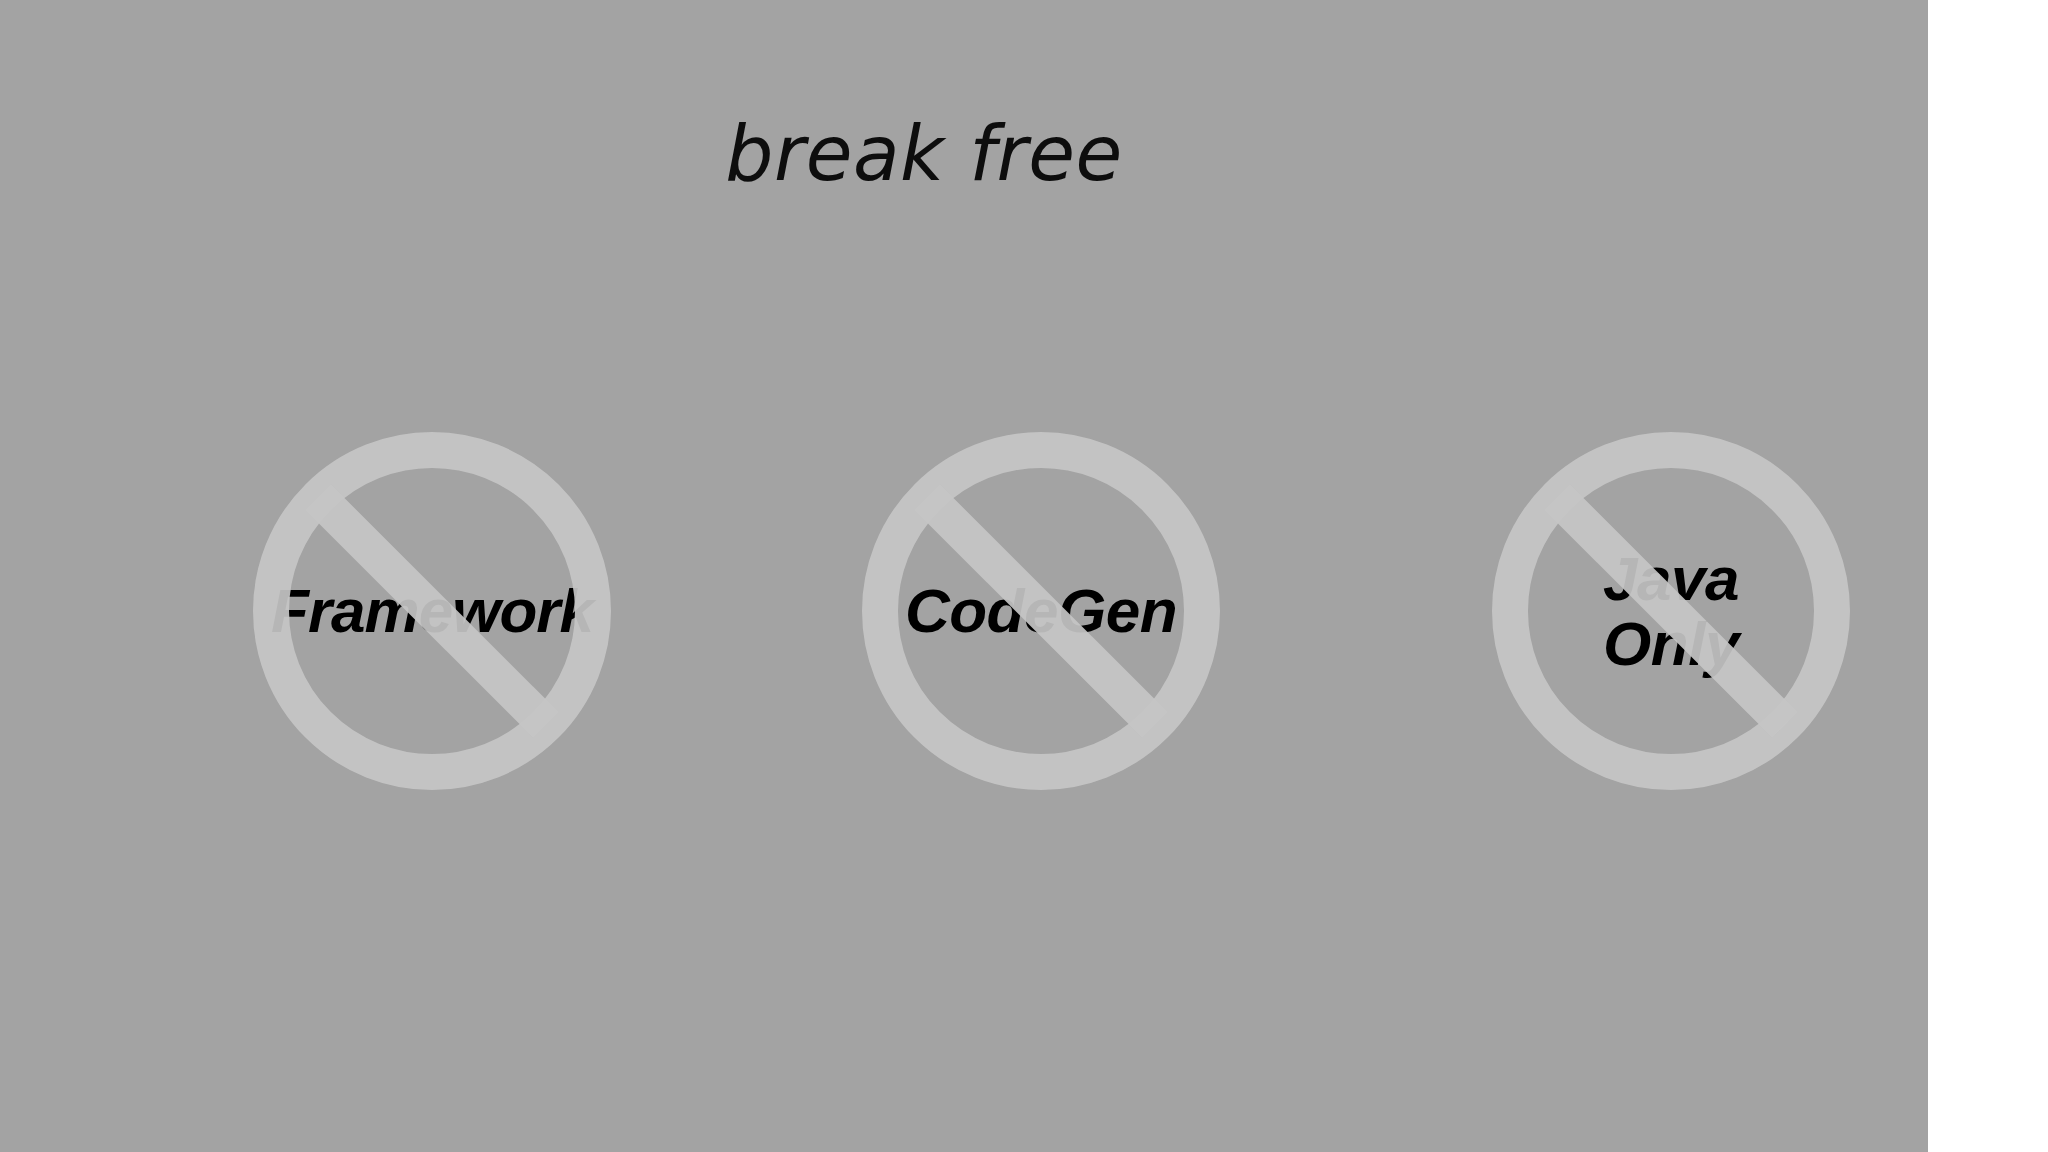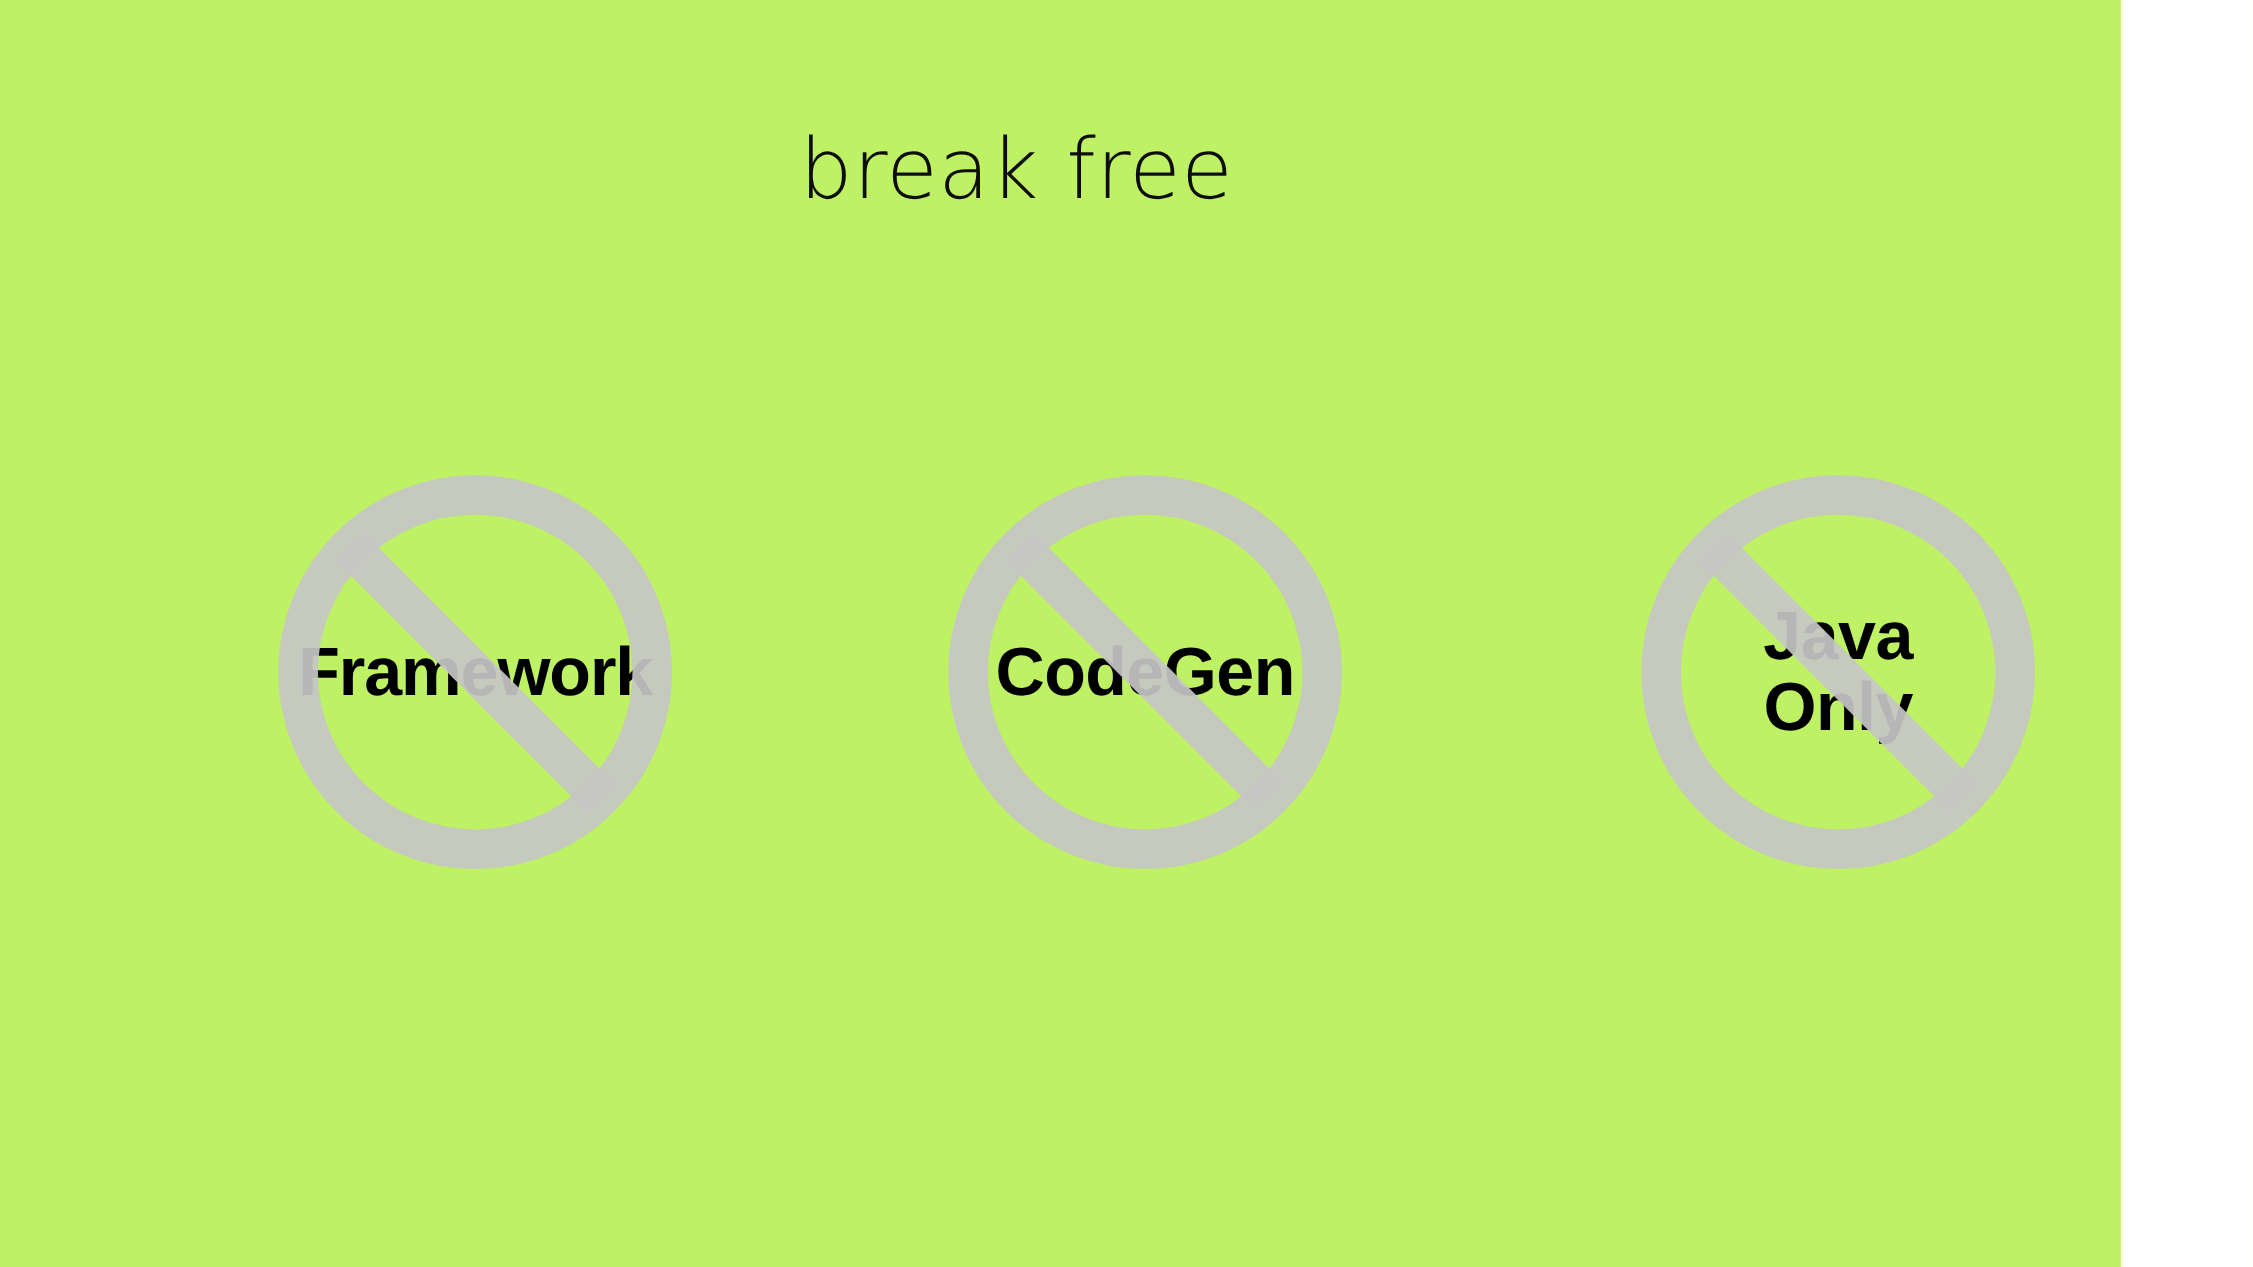--- a/index.html
+++ b/index.html
@@ -12,21 +12,22 @@
     width: 2048px;
     height: 1152px;
     font-family: "Liberation Sans", sans-serif;
     overflow: hidden;
   }
 
   .slide {
     position: relative;
     width: 1928px;
     height: 1152px;
-    background: #bef264;
+    background: #a3a3a3;
+    font-style: italic;
   }
 
   
   .slide-title {
     position: absolute;
     left: 0;
     top: 112px;
     width: 2048px;
     text-align: center;
     font-family: "DejaVu Sans", "Liberation Sans", sans-serif;

